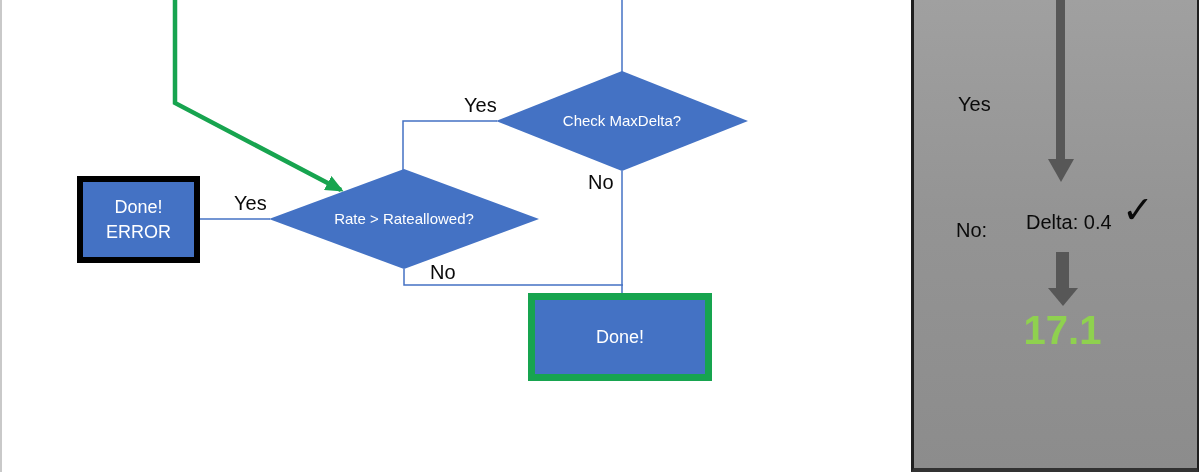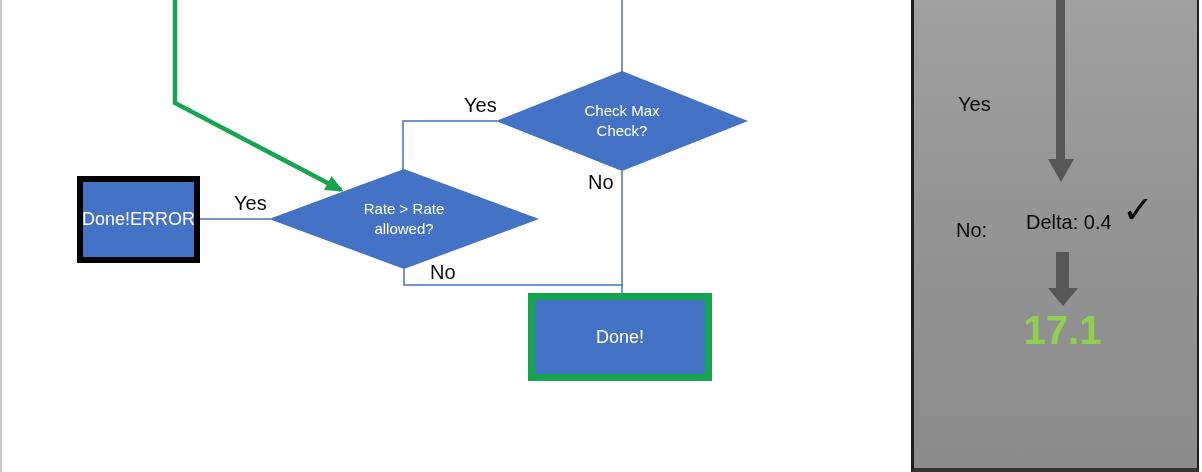--- a/index.html
+++ b/index.html
@@ -26,21 +26,21 @@
     left: 0; top: 0;
     width: 1202px; height: 472px;
   }
 
   
   .flow-box {
     position: absolute;
     background: #4472C4;
     color: #ffffff;
     display: flex;
-    flex-direction: row;
+    flex-direction: column;
     align-items: center;
     justify-content: center;
     text-align: center;
     font-size: 18px;
     line-height: 25px;
   }
   .box-done-error {
     left: 77px; top: 176px;
     width: 123px; height: 87px;
     border: 6px solid #000000;
@@ -49,21 +49,21 @@
     left: 528px; top: 293px;
     width: 184px; height: 88px;
     border: 7px solid #17a44f;
   }
 
   
   .diamond-text {
     position: absolute;
     width: 200px; height: 62px;
     display: flex;
-    flex-direction: column;
+    flex-direction: row;
     align-items: center;
     justify-content: center;
     color: #ffffff;
     font-size: 15px;
     line-height: 20px;
     text-align: center;
   }
   .diamond-text.check-max { left: 522px; top: 90px; }
   .diamond-text.rate      { left: 304px; top: 188px; text-align: center; }
 
@@ -160,21 +160,21 @@
     <path d="M404,269 V285 H623" fill="none" stroke="#4472C4" stroke-width="1.5"></path>
 
     <path d="M175,-4 V103 L341,190" fill="none" stroke="#17a44f" stroke-width="4.5" marker-end="url(#greenArrowHead)"></path>
 
     <polygon points="622,71 748,121 622,171 496,121" fill="#4472C4"></polygon>
     <polygon points="404,169 539,219 404,269 269,219" fill="#4472C4"></polygon>
   </svg>
 
   <div class="diamond-text check-max">
     <span>Check Max</span>
-    <span>Check?</span>
+    <span>Delta?</span>
   </div>
   <div class="diamond-text rate">
     <span>Rate &gt; Rate</span>
     <span>allowed?</span>
   </div>
 
   <div class="flow-box box-done-error">
     <span>Done!</span>
     <span>ERROR</span>
   </div>

